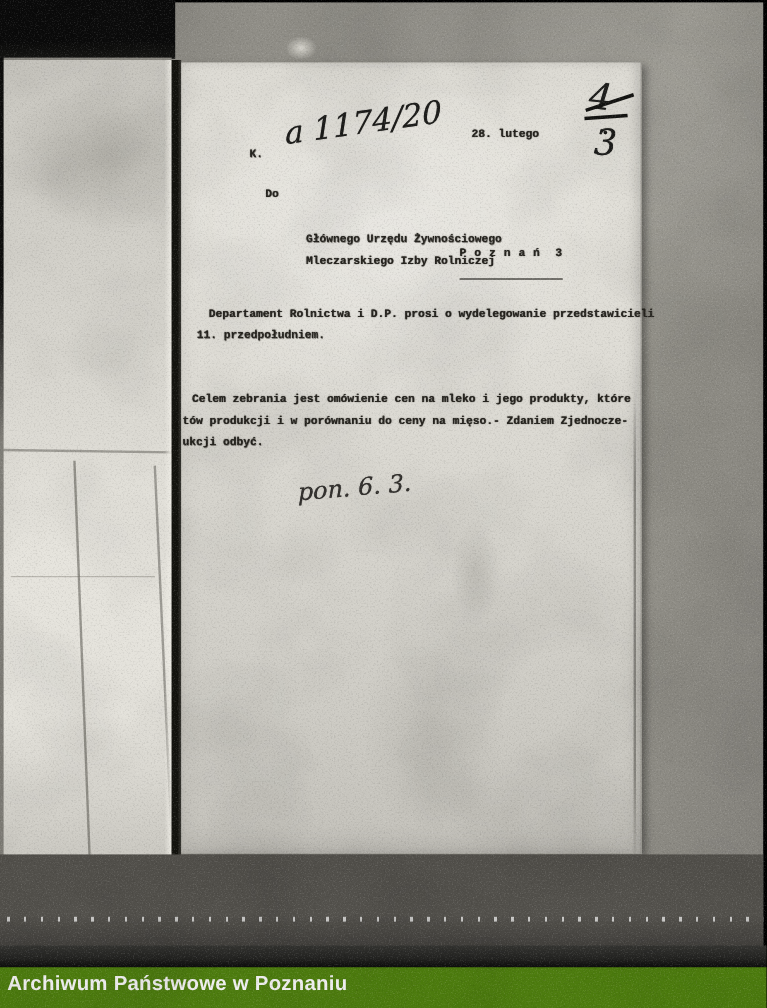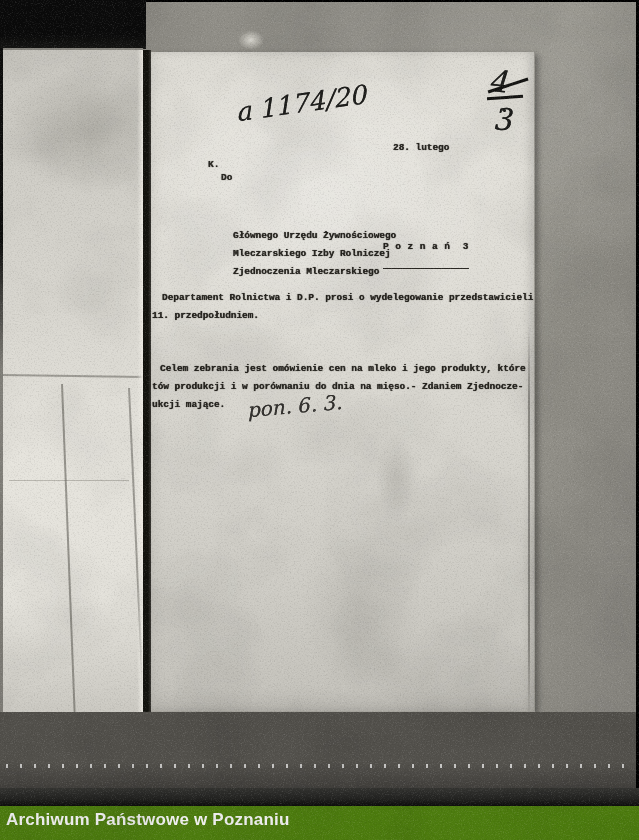--- a/index.html
+++ b/index.html
@@ -51,27 +51,27 @@
   .doc-crease-v{left:377px;top:270px;width:2px;height:400px;
     background:linear-gradient(180deg,rgba(0,0,0,0),rgba(62,60,54,.45) 20% 80%,rgba(0,0,0,0));}
   .doc-ghost1{left:150px;top:470px;width:120px;height:170px;border-radius:40%;
     background:radial-gradient(closest-side,rgba(96,94,88,.14),rgba(0,0,0,0));}
   .doc-ghost2{left:225px;top:380px;width:40px;height:90px;border-radius:50%;
     background:radial-gradient(closest-side,rgba(96,94,88,.16),rgba(0,0,0,0));}
 
   
   .typed{font-family:"Liberation Mono","DejaVu Sans Mono",monospace;
     font-size:9.4px;font-weight:700;color:#26241f;line-height:17.7px;white-space:pre;
-    text-shadow:0 0 1px rgba(34,32,27,.85),.4px .4px 0 rgba(34,32,27,.4);margin-top:36px;}
+    text-shadow:0 0 1px rgba(34,32,27,.85),.4px .4px 0 rgba(34,32,27,.4);}
   .k-mark{left:57px;top:68px;}
-  .do-mark{left:70px;top:81px;}
-  .addr{left:82px;top:104px;}
+  .do-mark{left:70px;top:101px;}
+  .addr{left:104px;top:104px;}
   .place{left:232px;top:150px;letter-spacing:.5px;border-bottom:1.5px solid #2a2823;padding-bottom:12px;}
   .date{left:242px;top:51px;}
-  .para1{left:1px;top:166px;width:433px;}
+  .para1{left:1px;top:166px;width:433px;padding-left:12px;}
   .para2{left:1px;top:237px;width:434px;}
   .indent1{padding-left:10px;}
   .indent2{padding-left:8px;}
 
   
   .hand{font-family:"DejaVu Serif",serif;font-style:italic;color:#1d1d1b;
     text-shadow:0 0 .6px rgba(20,20,18,.8);}
   .hand-ref{left:86px;top:36px;font-size:26px;transform:rotate(-8deg) skewX(-6deg);}
   .hand-note{left:97px;top:342px;font-size:20px;transform:rotate(-5deg) skewX(-4deg);color:#33312e;}
   .corner4{left:340px;top:12px;font-size:30px;transform:rotate(6deg);}
@@ -128,34 +128,33 @@
     <div class="bar4"></div>
     <div class="dot43"></div>
     <div class="hand corner3">3</div>
 
     <div class="typed k-mark">K.</div>
     <div class="typed do-mark">Do</div>
 
     <div class="typed addr">
       <div>Głównego Urzędu Żywnościowego</div>
       <div>Mleczarskiego Izby Rolniczej</div>
-      <div>Zjednoczenia Mleczarskiego</div>
     </div>
 
     <div class="typed place">P o z n a ń  3</div>
 
     <div class="typed para1">
       <div class="indent1">Departament Rolnictwa i D.P. prosi o wydelegowanie przedstawicieli</div>
       <div>11. przedpołudniem.</div>
     </div>
 
     <div class="typed para2">
       <div class="indent2">Celem zebrania jest omówienie cen na mleko i jego produkty, które</div>
-      <div>tów produkcji i w porównaniu do dnia na mięso.- Zdaniem Zjednocze-</div>
-      <div>ukcji mające.</div>
+      <div>tów produkcji i w porównaniu do ceny na mięso.- Zdaniem Zjednocze-</div>
+      <div>ukcji odbyć.</div>
     </div>
 
     <div class="hand hand-note">pon. 6. 3.</div>
   </div>
 
   <div class="bottom-band">
     
     
   </div>
   <div class="speck-row"></div>

